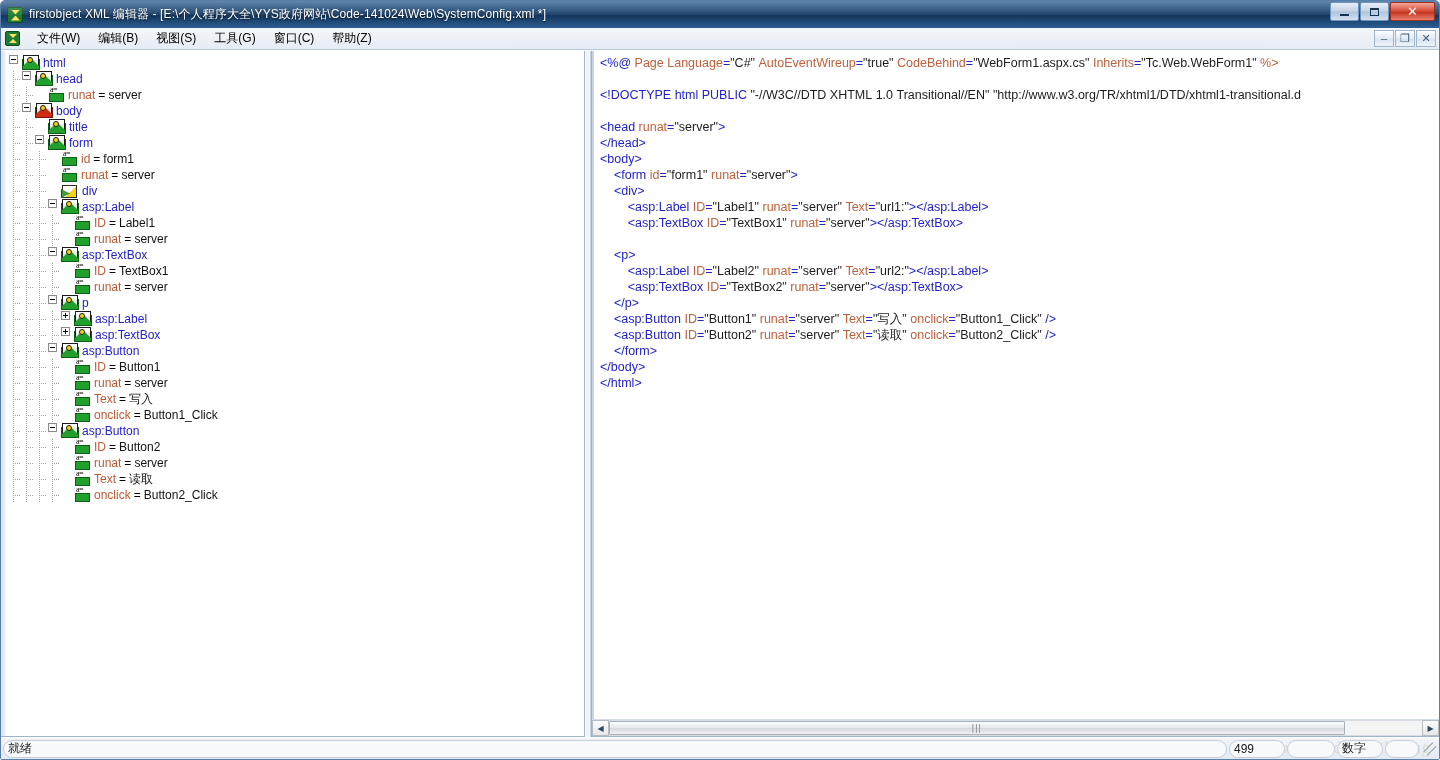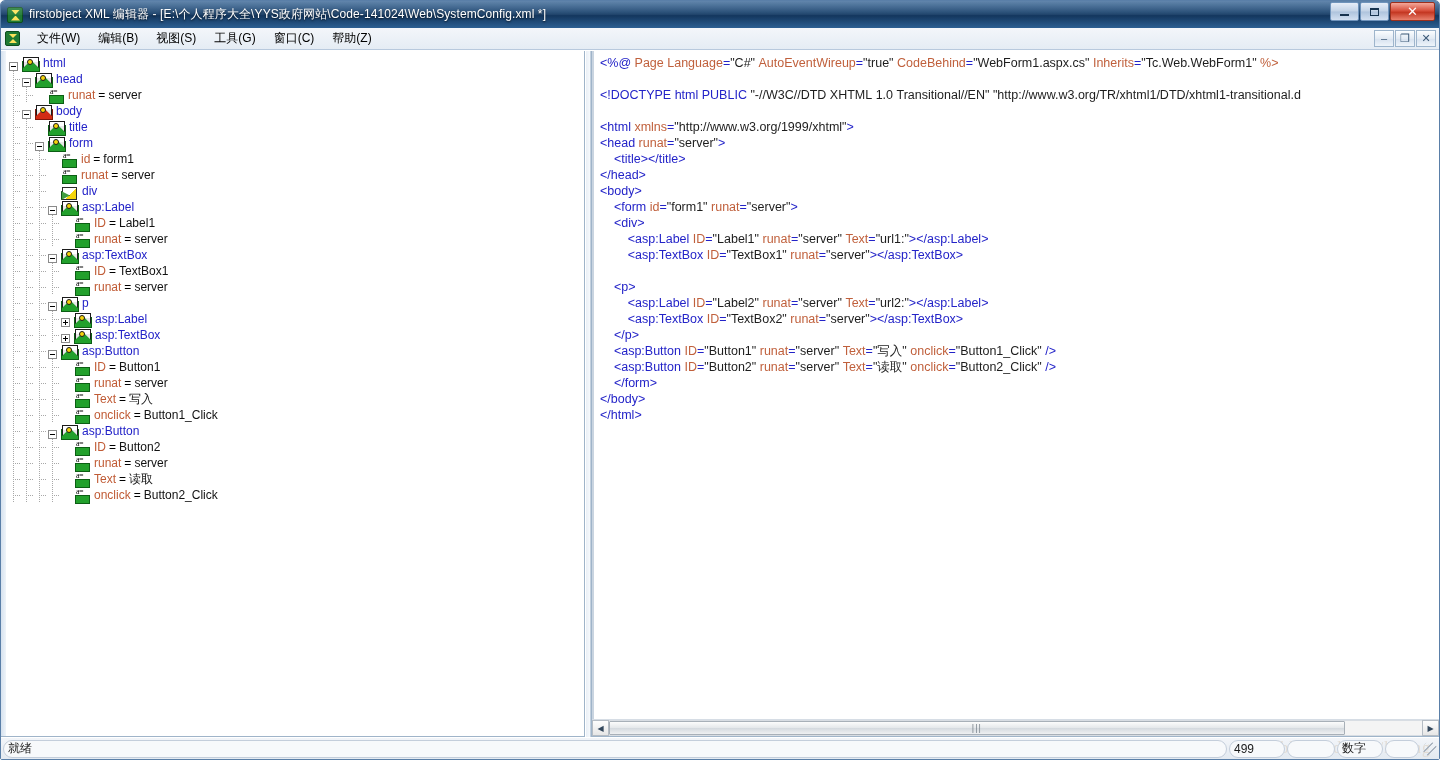--- a/index.html
+++ b/index.html
@@ -140,21 +140,21 @@
   #tree-scroll-left {
     position: absolute; left: 0; top: 0; bottom: 0; width: 5px;
     background: linear-gradient(90deg,#d6e2ef,#eff4f9);
   }
   #tree-content {
     padding: 4px 0 0 8px;
     font-size: 12px;
     position: relative;
   }
   .tnode {
-    display: flex; align-items: flex-end;
+    display: flex; align-items: flex-start;
     height: 16px; line-height: 16px;
     white-space: nowrap;
     position: relative;
   }
   .expander {
     width: 9px; height: 9px;
     border: 1px solid #8a8a8a;
     background: #ffffff;
     position: relative;
     flex: 0 0 9px;
@@ -647,23 +647,21 @@
     </div>
 
     <div id="splitter"></div>
 
     <div id="code-panel">
       <div id="code-body">
           <div class="code-line"><span class="c-tag">&lt;%@&nbsp;</span><span class="c-attr">Page&nbsp;</span><span class="c-attr">Language</span><span class="c-tag">=</span><span class="c-val">"C#"</span><span class="c-attr">&nbsp;AutoEventWireup</span><span class="c-tag">=</span><span class="c-val">"true"</span><span class="c-attr">&nbsp;CodeBehind</span><span class="c-tag">=</span><span class="c-val">"WebForm1.aspx.cs"</span><span class="c-attr">&nbsp;Inherits</span><span class="c-tag">=</span><span class="c-val">"Tc.Web.WebForm1"</span><span class="c-tag">&nbsp;</span><span class="c-attr">%&gt;</span></div>
           <div class="code-line blank">&nbsp;</div>
           <div class="code-line"><span class="c-tag">&lt;!DOCTYPE&nbsp;html&nbsp;PUBLIC&nbsp;</span><span class="c-val">"-//W3C//DTD&nbsp;XHTML&nbsp;1.0&nbsp;Transitional//EN"&nbsp;"http://www.w3.org/TR/xhtml1/DTD/xhtml1-transitional.d</span></div>
           <div class="code-line blank">&nbsp;</div>
-          <div class="code-line"><span class="c-tag">&lt;html&nbsp;</span><span class="c-attr">xmlns</span><span class="c-tag">=</span><span class="c-val">"http://www.w3.org/1999/xhtml"</span><span class="c-tag">&gt;</span></div>
           <div class="code-line"><span class="c-tag">&lt;head&nbsp;</span><span class="c-attr">runat</span><span class="c-tag">=</span><span class="c-val">"server"</span><span class="c-tag">&gt;</span></div>
-          <div class="code-line">&nbsp;&nbsp;&nbsp;&nbsp;<span class="c-tag">&lt;title&gt;&lt;/title&gt;</span></div>
           <div class="code-line"><span class="c-tag">&lt;/head&gt;</span></div>
           <div class="code-line"><span class="c-tag">&lt;body&gt;</span></div>
           <div class="code-line">&nbsp;&nbsp;&nbsp;&nbsp;<span class="c-tag">&lt;form&nbsp;</span><span class="c-attr">id</span><span class="c-tag">=</span><span class="c-val">"form1"</span><span class="c-tag">&nbsp;</span><span class="c-attr">runat</span><span class="c-tag">=</span><span class="c-val">"server"</span><span class="c-tag">&gt;</span></div>
           <div class="code-line">&nbsp;&nbsp;&nbsp;&nbsp;<span class="c-tag">&lt;div&gt;</span></div>
           <div class="code-line">&nbsp;&nbsp;&nbsp;&nbsp;&nbsp;&nbsp;&nbsp;&nbsp;<span class="c-tag">&lt;asp:Label&nbsp;</span><span class="c-attr">ID</span><span class="c-tag">=</span><span class="c-val">"Label1"</span><span class="c-tag">&nbsp;</span><span class="c-attr">runat</span><span class="c-tag">=</span><span class="c-val">"server"</span><span class="c-tag">&nbsp;</span><span class="c-attr">Text</span><span class="c-tag">=</span><span class="c-val">"url1:"</span><span class="c-tag">&gt;&lt;/asp:Label&gt;</span></div>
           <div class="code-line">&nbsp;&nbsp;&nbsp;&nbsp;&nbsp;&nbsp;&nbsp;&nbsp;<span class="c-tag">&lt;asp:TextBox&nbsp;</span><span class="c-attr">ID</span><span class="c-tag">=</span><span class="c-val">"TextBox1"</span><span class="c-tag">&nbsp;</span><span class="c-attr">runat</span><span class="c-tag">=</span><span class="c-val">"server"</span><span class="c-tag">&gt;&lt;/asp:TextBox&gt;</span></div>
           <div class="code-line blank">&nbsp;</div>
           <div class="code-line">&nbsp;&nbsp;&nbsp;&nbsp;<span class="c-tag">&lt;p&gt;</span></div>
           <div class="code-line">&nbsp;&nbsp;&nbsp;&nbsp;&nbsp;&nbsp;&nbsp;&nbsp;<span class="c-tag">&lt;asp:Label&nbsp;</span><span class="c-attr">ID</span><span class="c-tag">=</span><span class="c-val">"Label2"</span><span class="c-tag">&nbsp;</span><span class="c-attr">runat</span><span class="c-tag">=</span><span class="c-val">"server"</span><span class="c-tag">&nbsp;</span><span class="c-attr">Text</span><span class="c-tag">=</span><span class="c-val">"url2:"</span><span class="c-tag">&gt;&lt;/asp:Label&gt;</span></div>
           <div class="code-line">&nbsp;&nbsp;&nbsp;&nbsp;&nbsp;&nbsp;&nbsp;&nbsp;<span class="c-tag">&lt;asp:TextBox&nbsp;</span><span class="c-attr">ID</span><span class="c-tag">=</span><span class="c-val">"TextBox2"</span><span class="c-tag">&nbsp;</span><span class="c-attr">runat</span><span class="c-tag">=</span><span class="c-val">"server"</span><span class="c-tag">&gt;&lt;/asp:TextBox&gt;</span></div>

